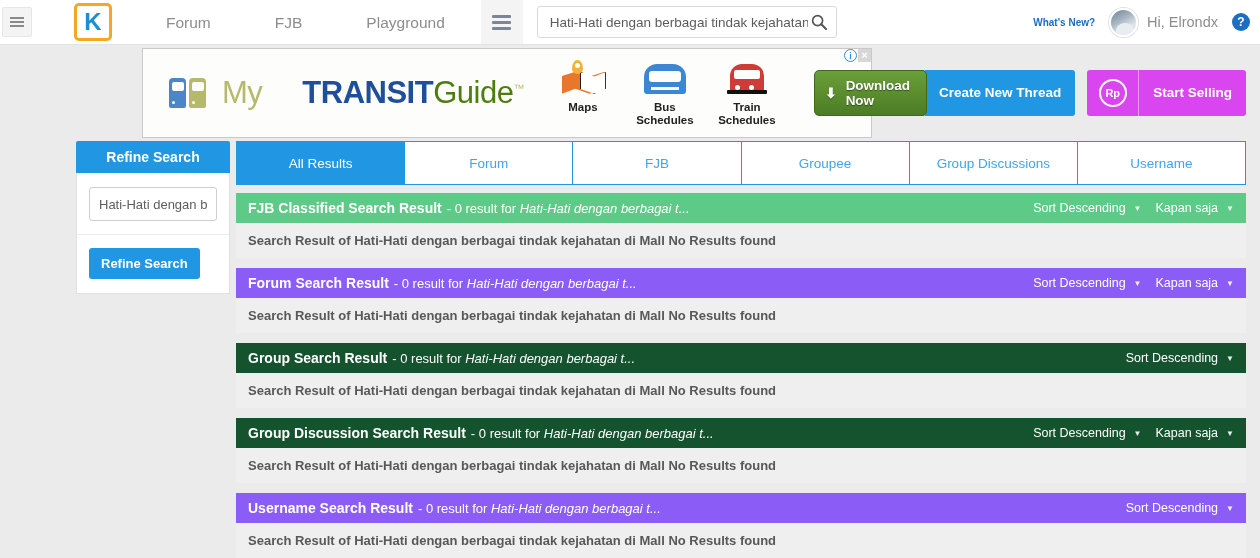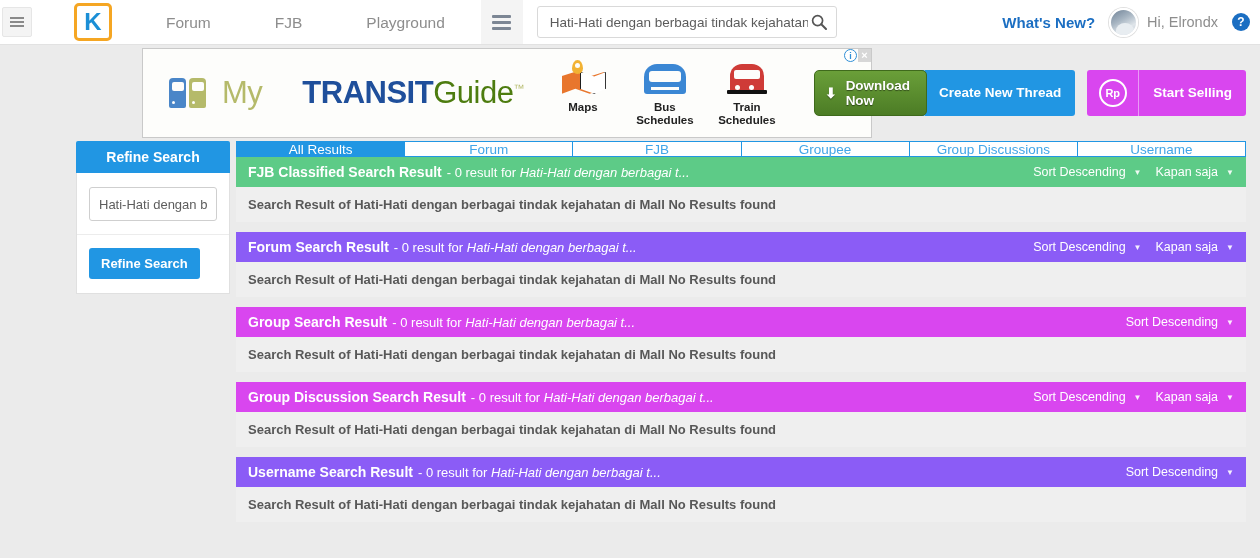--- a/index.html
+++ b/index.html
@@ -84,21 +84,21 @@
     width: 18px; height: 18px;
     display: flex; align-items: center; justify-content: center;
     color: #555; flex-shrink: 0;
   }
   .header-right {
     margin-left: auto;
     display: flex; align-items: center;
     padding-right: 10px;
   }
   .whatsnew {
-    color: #1b6ec2; font-size: 15px; font-weight: bold;
+    color: #1b6ec2; font-size: 10px; font-weight: bold;
     text-decoration: none; margin-right: 14px;
   }
   .avatar {
     width: 29px; height: 29px; border-radius: 50%;
     background: linear-gradient(150deg,#6f8296 0%, #a7b5c2 40%, #dfe5ea 70%, #c2cbd4 100%);
     border: 2px solid #fff;
     box-shadow: 0 0 0 1px #e0e0e0;
     overflow: hidden; position: relative;
   }
   .avatar::after {
@@ -300,21 +300,21 @@
     margin-top: 13px;
     background:#2196e3; color:#fff;
     border:none; border-radius:3px;
     font-size: 13px; font-weight:bold;
     padding: 8px 12px;
     font-family:"Liberation Sans", sans-serif;
     cursor:pointer;
   }
   .right-col { flex:1; margin-left: 6px; }
   .tabs {
-    display:flex; height:16px; margin-bottom: 0;
+    display:flex; height:44px; margin-bottom: 8px;
   }
   .tab {
     flex:1;
     display:flex; align-items:center; justify-content:center;
     font-size: 13.5px;
     background:#fff;
     border:1px solid #2196e3;
     border-left:none;
     color:#41a5e8;
   }
@@ -343,21 +343,21 @@
     font-size: 12.5px; white-space: nowrap;
   }
   .caret { font-size: 8px; opacity:.9; }
   .result-body {
     background:#efefef;
     padding: 10px 12px;
     font-size: 13px; font-weight: bold; color:#585858;
   }
   .green-bg  { background:#5dcb87; }
   .blue-bg   { background:#8b5cf6; }
-  .purple-bg { background:#d946ef; }
+  .purple-bg { background:#14532d; }
 </style>
 </head>
 <body>
 
 <div class="header">
   <div class="ham-left">
     <span class="bars">
         <i></i>
         <i></i>
         <i></i>

